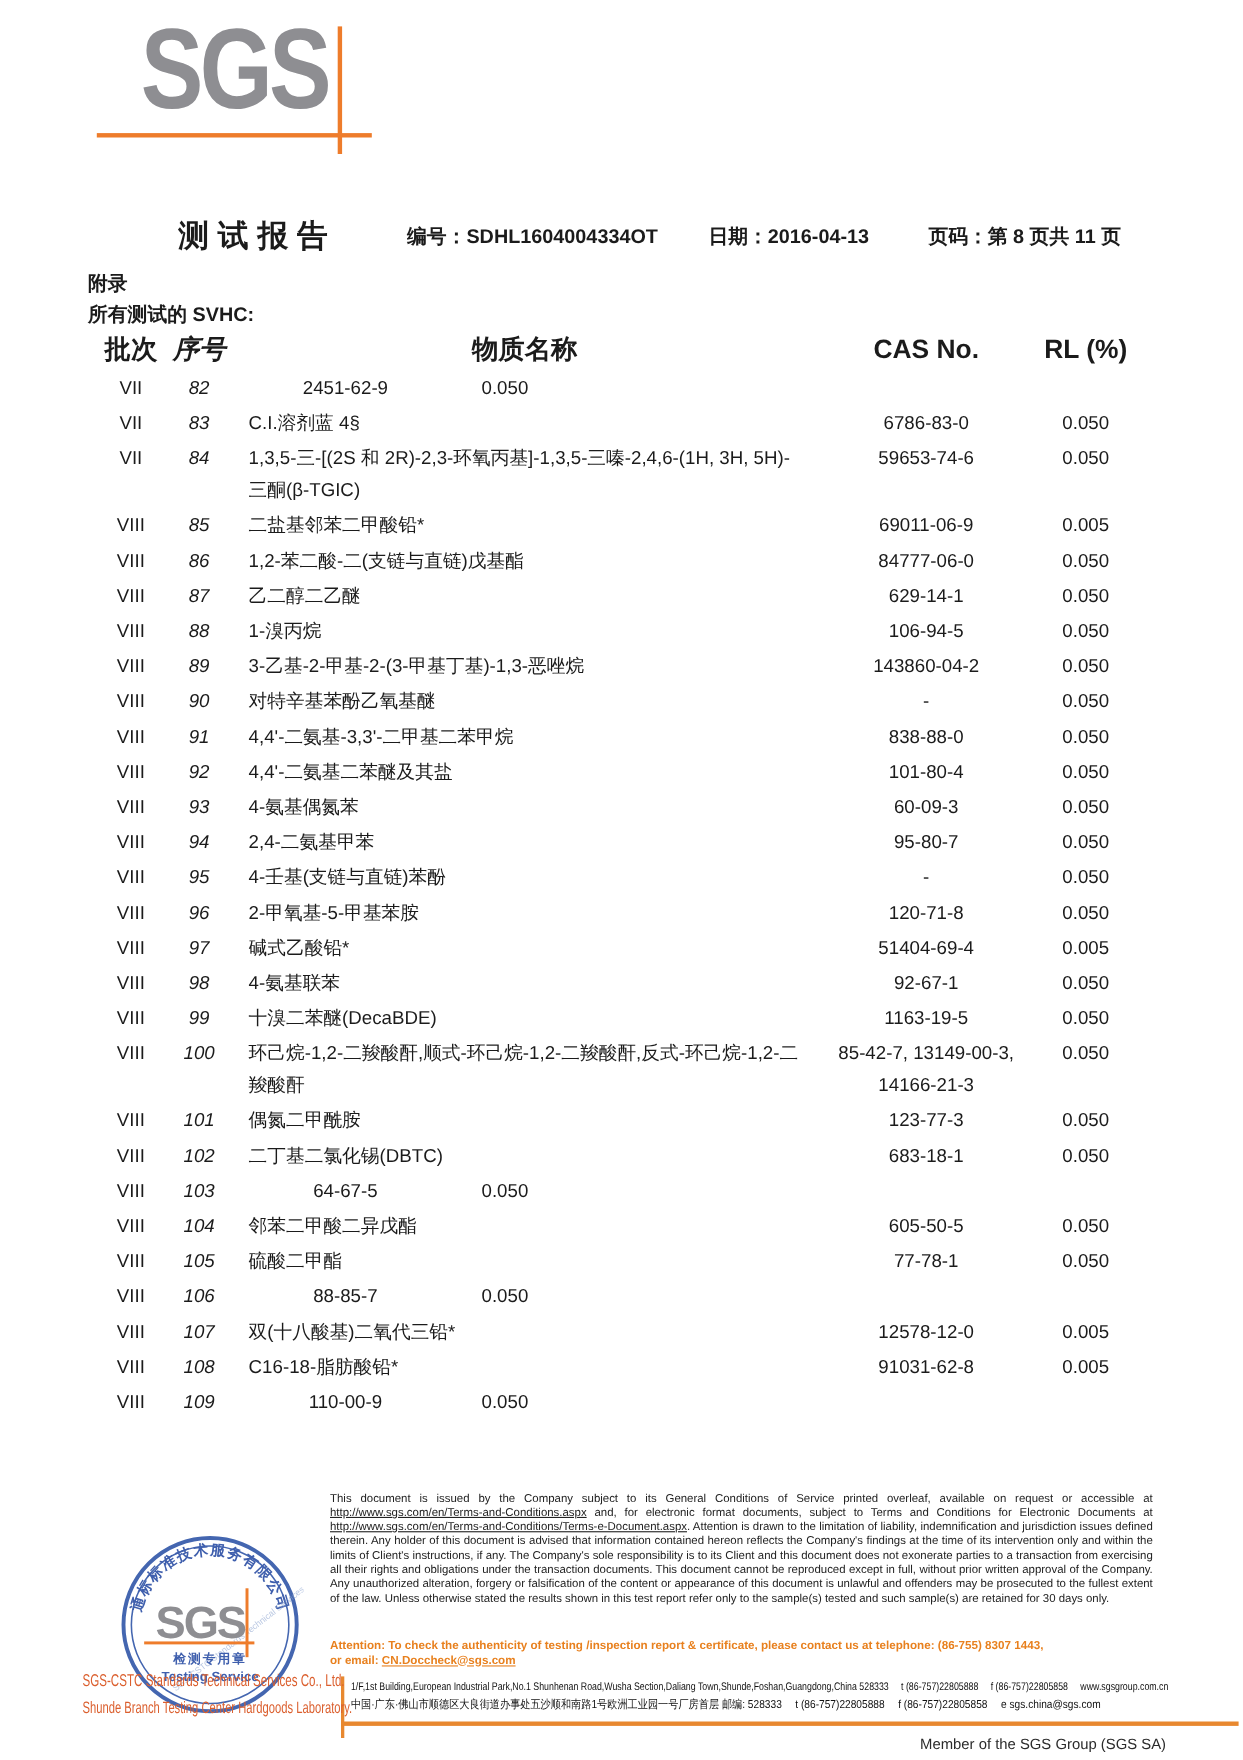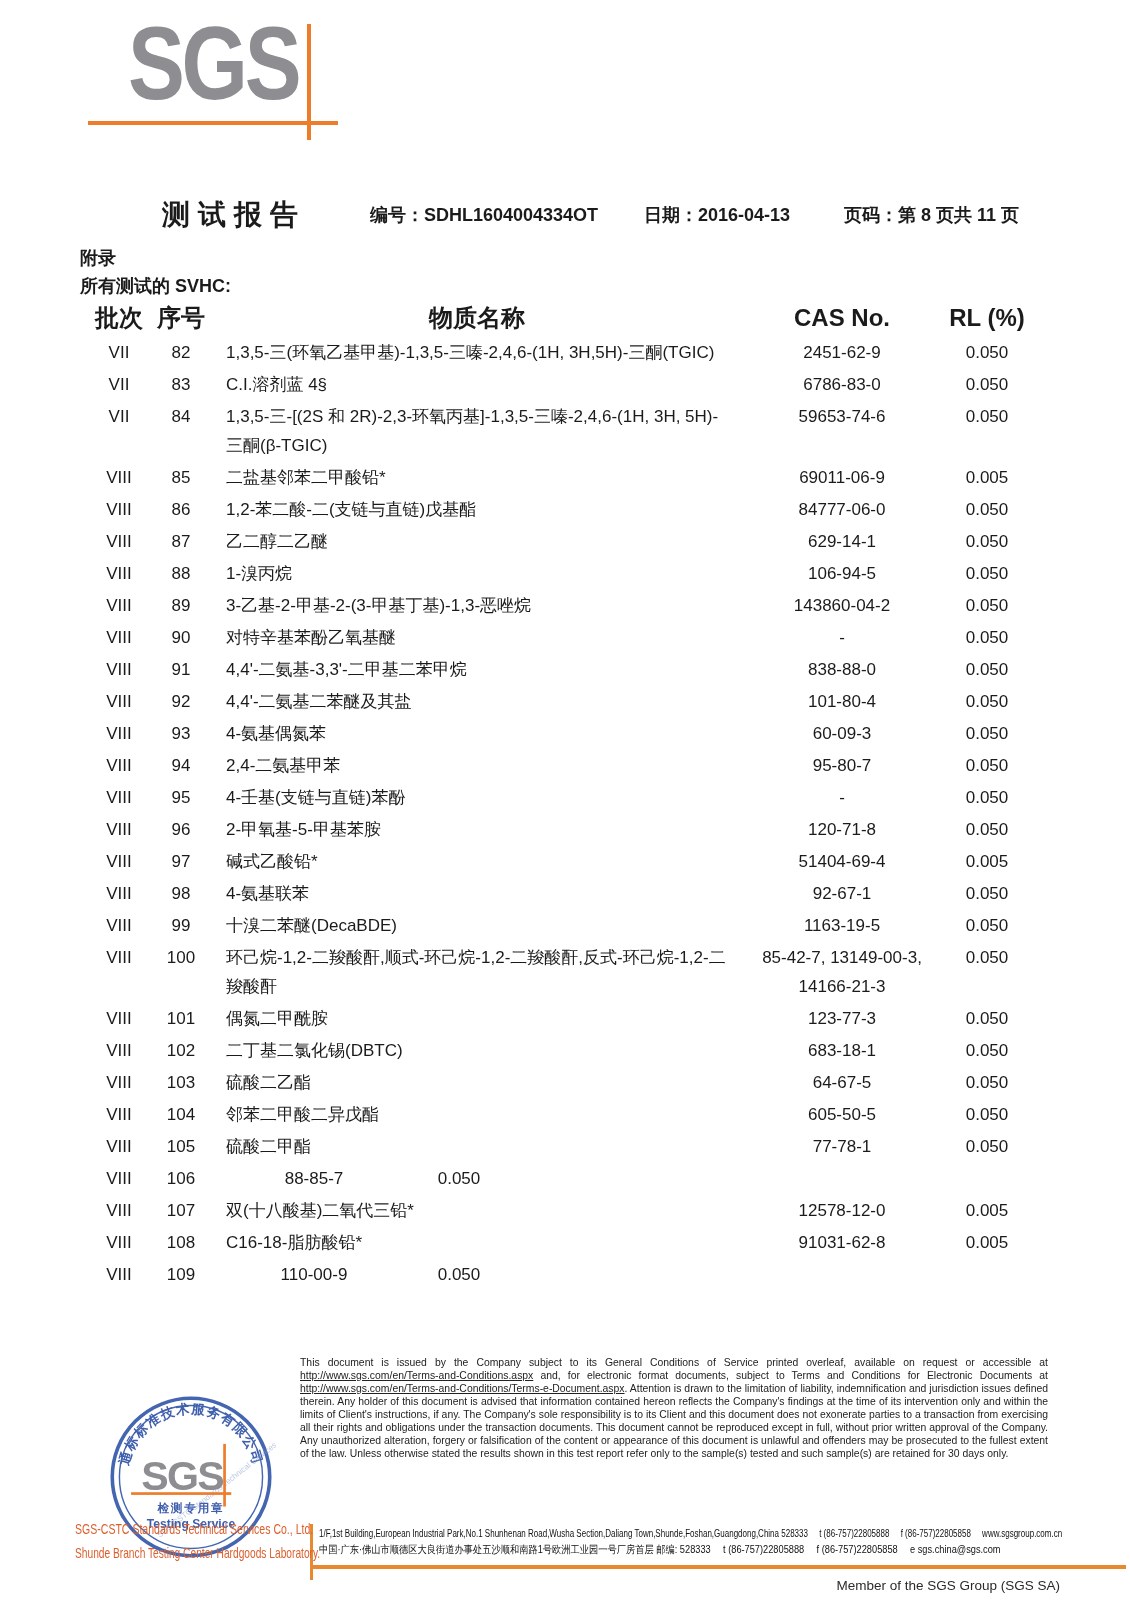--- a/index.html
+++ b/index.html
@@ -24,21 +24,21 @@
   
   .appendix-title { position:absolute; left:80px; top:246px; font-size:18px; font-weight:bold; }
   .appendix-sub   { position:absolute; left:80px; top:274px; font-size:18px; font-weight:bold; }
 
   
   .table { position:absolute; left:0; top:303px; width:1130px; }
   .trow { display:flex; align-items:flex-start; margin-bottom:3px; line-height:29px; font-size:17px; }
   .thead { font-weight:bold; font-size:24px; margin-bottom:6px; }
   .cell { flex:none; }
   .c-batch { width:58px;  margin-left:90px; text-align:center; }
-  .c-no    { width:66px;  text-align:center; }
+  .c-no    { width:66px;  text-align:center;font-style:italic; }
   .c-name  { width:528px; padding:0 14px 0 12px; }
   .c-cas   { width:200px; text-align:center; }
   .c-rl    { width:90px;  text-align:center; }
 
   
   .stamp { position:absolute; left:106px; top:1392px; width:170px; height:170px; }
   .stamp-red { position:absolute; color:#db5f2e; white-space:nowrap; transform:scaleX(0.68);
                transform-origin:left; z-index:5; }
   .stamp-red-1 { left:75px; top:1520px; font-size:15.5px; }
   .stamp-red-2 { left:75px; top:1544px; font-size:15px; }
@@ -83,21 +83,20 @@
       <div class="cell c-batch">批次</div>
       <div class="cell c-no">序号</div>
       <div class="cell c-name" style="text-align:center;">物质名称</div>
       <div class="cell c-cas">CAS No.</div>
       <div class="cell c-rl">RL (%)</div>
     </div>
     <div>
         <div class="trow">
           <div class="cell c-batch">VII</div>
           <div class="cell c-no">82</div>
-          <div class="cell c-name">1,3,5-三(环氧乙基甲基)-1,3,5-三嗪-2,4,6-(1H, 3H,5H)-三酮(TGIC)</div>
           <div class="cell c-cas">2451-62-9</div>
           <div class="cell c-rl">0.050</div>
         </div>
         <div class="trow">
           <div class="cell c-batch">VII</div>
           <div class="cell c-no">83</div>
           <div class="cell c-name">C.I.溶剂蓝 4§</div>
           <div class="cell c-cas">6786-83-0</div>
           <div class="cell c-rl">0.050</div>
         </div>
@@ -230,21 +229,20 @@
         <div class="trow">
           <div class="cell c-batch">VIII</div>
           <div class="cell c-no">102</div>
           <div class="cell c-name">二丁基二氯化锡(DBTC)</div>
           <div class="cell c-cas">683-18-1</div>
           <div class="cell c-rl">0.050</div>
         </div>
         <div class="trow">
           <div class="cell c-batch">VIII</div>
           <div class="cell c-no">103</div>
-          <div class="cell c-name">硫酸二乙酯</div>
           <div class="cell c-cas">64-67-5</div>
           <div class="cell c-rl">0.050</div>
         </div>
         <div class="trow">
           <div class="cell c-batch">VIII</div>
           <div class="cell c-no">104</div>
           <div class="cell c-name">邻苯二甲酸二异戊酯</div>
           <div class="cell c-cas">605-50-5</div>
           <div class="cell c-rl">0.050</div>
         </div>
@@ -298,20 +296,24 @@
     <rect x="28" y="112" width="112" height="3" fill="#ee7c2b"></rect>
     <rect x="131" y="58" width="3" height="70" fill="#ee7c2b"></rect>
     <text x="95" y="134" text-anchor="middle" font-size="13" font-weight="bold" fill="#3f5fad" letter-spacing="2">检测专用章</text>
     <text x="95" y="152" text-anchor="middle" font-size="13.5" font-weight="bold" fill="#3f5fad">Testing Service</text>
   </svg>
   <div class="stamp-red stamp-red-1">SGS-CSTC Standards Technical Services Co., Ltd.</div>
   <div class="stamp-red stamp-red-2">Shunde Branch Testing Center Hardgoods Laboratory.</div>
 
   <div class="disclaimer"><span>This document is issued by the Company subject to its General Conditions of Service printed overleaf, available on request or accessible at </span><span class="u">http://www.sgs.com/en/Terms-and-Conditions.aspx</span><span> and, for electronic format documents, subject to Terms and Conditions for Electronic Documents at </span><span class="u">http://www.sgs.com/en/Terms-and-Conditions/Terms-e-Document.aspx</span><span>. Attention is drawn to the limitation of liability, indemnification and jurisdiction issues defined therein. Any holder of this document is advised that information contained hereon reflects the Company's findings at the time of its intervention only and within the limits of Client's instructions, if any. The Company's sole responsibility is to its Client and this document does not exonerate parties to a transaction from exercising all their rights and obligations under the transaction documents. This document cannot be reproduced except in full, without prior written approval of the Company. Any unauthorized alteration, forgery or falsification of the content or appearance of this document is unlawful and offenders may be prosecuted to the fullest extent of the law. Unless otherwise stated the results shown in this test report refer only to the sample(s) tested and such sample(s) are retained for 30 days only.</span></div>
 
+  <div class="attention">
+    <div>Attention: To check the authenticity of testing /inspection report &amp; certificate, please contact us at telephone: (86-755) 8307 1443,</div>
+    <div><span>or email: </span><span class="u">CN.Doccheck@sgs.com</span></div>
+  </div>
 
   <div class="addr-vline"></div>
   <div class="addr-en"><span>1/F,1st Building,European Industrial Park,No.1 Shunhenan Road,Wusha Section,Daliang Town,Shunde,Foshan,Guangdong,China  528333</span><span class="addr-gap"></span><span>t (86-757)22805888</span><span class="addr-gap"></span><span>f (86-757)22805858</span><span class="addr-gap"></span><span>www.sgsgroup.com.cn</span></div>
   <div class="addr-cn"><span>中国·广东·佛山市顺德区大良街道办事处五沙顺和南路1号欧洲工业园一号厂房首层 邮编: 528333</span><span class="addr-gap"></span><span>t (86-757)22805888</span><span class="addr-gap"></span><span>f (86-757)22805858</span><span class="addr-gap"></span><span>e  sgs.china@sgs.com</span></div>
 
   <div class="footer-hline"></div>
   <div class="member">Member of the SGS Group (SGS SA)</div>
 
 </div>
 

